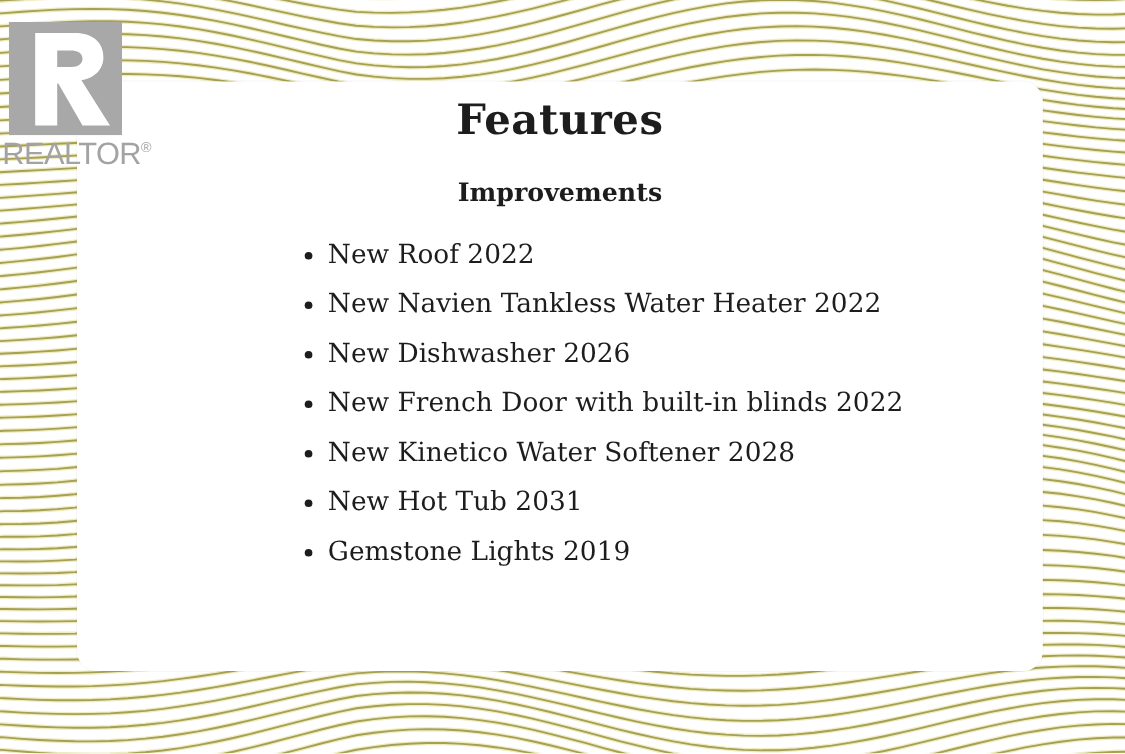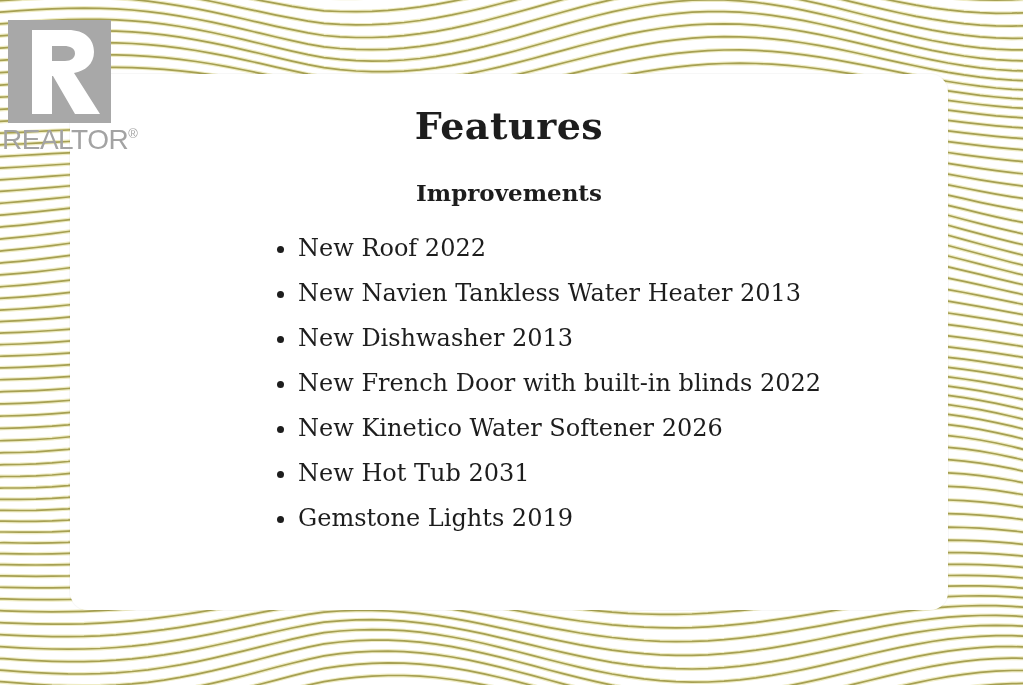--- a/index.html
+++ b/index.html
@@ -16,21 +16,21 @@
   .card{
     position:absolute;
     left:70px;top:74px;
     width:878px;height:536px;
     background:var(--card-bg,#ffffff);
     border-radius:18px;
     overflow:hidden;
     box-shadow:0 0 0 1px rgba(0,0,0,0.03);
   }
   .card h1{
-    margin:30px 0 0 0;
+    margin:13px 0 0 0;
     text-align:center;
     font-size:38px;
     line-height:1.15;
     font-weight:bold;
     color:var(--text,#1d1d1d);
     letter-spacing:0.5px;
   }
   .card h2{
     margin:32px 0 0 0;
     text-align:center;
@@ -212,24 +212,24 @@
       <polyline points="-12.0,713.9 4.0,714.9 20.0,716.3 36.0,717.6 52.0,718.7 68.0,719.5 84.0,720.0 100.0,720.1 116.0,719.9 132.0,719.1 148.0,717.9 164.0,716.2 180.0,714.0 196.0,711.3 212.0,708.2 228.0,704.8 244.0,701.0 260.0,697.1 276.0,693.0 292.0,689.0 308.0,685.1 324.0,681.6 340.0,679.2 356.0,677.3 372.0,676.1 388.0,675.5 404.0,675.5 420.0,676.2 436.0,677.5 452.0,679.5 468.0,681.9 484.0,684.9 500.0,688.2 516.0,691.9 532.0,695.8 548.0,699.9 564.0,704.0 580.0,708.1 596.0,712.0 612.0,715.7 628.0,719.1 644.0,722.0 660.0,724.5 676.0,726.4 692.0,727.8 708.0,728.5 724.0,728.7 740.0,728.2 756.0,727.1 772.0,725.5 788.0,723.3 804.0,720.7 820.0,717.6 836.0,714.3 852.0,710.8 868.0,707.1 884.0,703.4 900.0,699.7 916.0,696.3 932.0,693.1 948.0,690.2 964.0,687.7 980.0,685.8 996.0,684.4 1012.0,683.6 1028.0,683.4" fill="none" stroke="#a6a052" stroke-width="1.7"></polyline>
       <polyline points="-12.0,724.6 4.0,725.6 20.0,726.9 36.0,728.1 52.0,729.2 68.0,730.0 84.0,730.6 100.0,730.8 116.0,730.7 132.0,730.1 148.0,729.1 164.0,727.6 180.0,725.6 196.0,723.2 212.0,720.3 228.0,717.2 244.0,713.7 260.0,710.0 276.0,706.2 292.0,702.3 308.0,698.5 324.0,695.1 340.0,692.7 356.0,690.8 372.0,689.4 388.0,688.7 404.0,688.5 420.0,688.9 436.0,690.0 452.0,691.6 468.0,693.8 484.0,696.4 500.0,699.4 516.0,702.8 532.0,706.4 548.0,710.2 564.0,714.1 580.0,718.0 596.0,721.7 612.0,725.3 628.0,728.6 644.0,731.5 660.0,734.0 676.0,736.0 692.0,737.5 708.0,738.5 724.0,738.8 740.0,738.6 756.0,737.8 772.0,736.5 788.0,734.6 804.0,732.3 820.0,729.7 836.0,726.7 852.0,723.4 868.0,720.0 884.0,716.6 900.0,713.2 916.0,709.9 932.0,706.8 948.0,704.0 964.0,701.6 980.0,699.6 996.0,698.1 1012.0,697.2 1028.0,696.8" fill="none" stroke="#efecc4" stroke-width="4"></polyline>
       <polyline points="-12.0,724.6 4.0,725.6 20.0,726.9 36.0,728.1 52.0,729.2 68.0,730.0 84.0,730.6 100.0,730.8 116.0,730.7 132.0,730.1 148.0,729.1 164.0,727.6 180.0,725.6 196.0,723.2 212.0,720.3 228.0,717.2 244.0,713.7 260.0,710.0 276.0,706.2 292.0,702.3 308.0,698.5 324.0,695.1 340.0,692.7 356.0,690.8 372.0,689.4 388.0,688.7 404.0,688.5 420.0,688.9 436.0,690.0 452.0,691.6 468.0,693.8 484.0,696.4 500.0,699.4 516.0,702.8 532.0,706.4 548.0,710.2 564.0,714.1 580.0,718.0 596.0,721.7 612.0,725.3 628.0,728.6 644.0,731.5 660.0,734.0 676.0,736.0 692.0,737.5 708.0,738.5 724.0,738.8 740.0,738.6 756.0,737.8 772.0,736.5 788.0,734.6 804.0,732.3 820.0,729.7 836.0,726.7 852.0,723.4 868.0,720.0 884.0,716.6 900.0,713.2 916.0,709.9 932.0,706.8 948.0,704.0 964.0,701.6 980.0,699.6 996.0,698.1 1012.0,697.2 1028.0,696.8" fill="none" stroke="#a6a052" stroke-width="1.7"></polyline>
     </svg>
 
   <div class="card">
     <h1>Features</h1>
     <h2>Improvements</h2>
     <ul>
       <li>New Roof 2022</li>
-      <li>New Navien Tankless Water Heater 2013</li>
-      <li>New Dishwasher 2013</li>
+      <li>New Navien Tankless Water Heater 2022</li>
+      <li>New Dishwasher 2026</li>
       <li>New French Door with built-in blinds 2022</li>
-      <li>New Kinetico Water Softener 2026</li>
+      <li>New Kinetico Water Softener 2028</li>
       <li>New Hot Tub 2031</li>
       <li>Gemstone Lights 2019</li>
     </ul>
   </div>
 
   <div class="logo">
     <span class="logo-square">
       <svg viewBox="0 0 103 103" xmlns="http://www.w3.org/2000/svg" aria-hidden="true">
         <rect x="0" y="0" width="103" height="103"></rect>
         <path fill-rule="evenodd" d="

